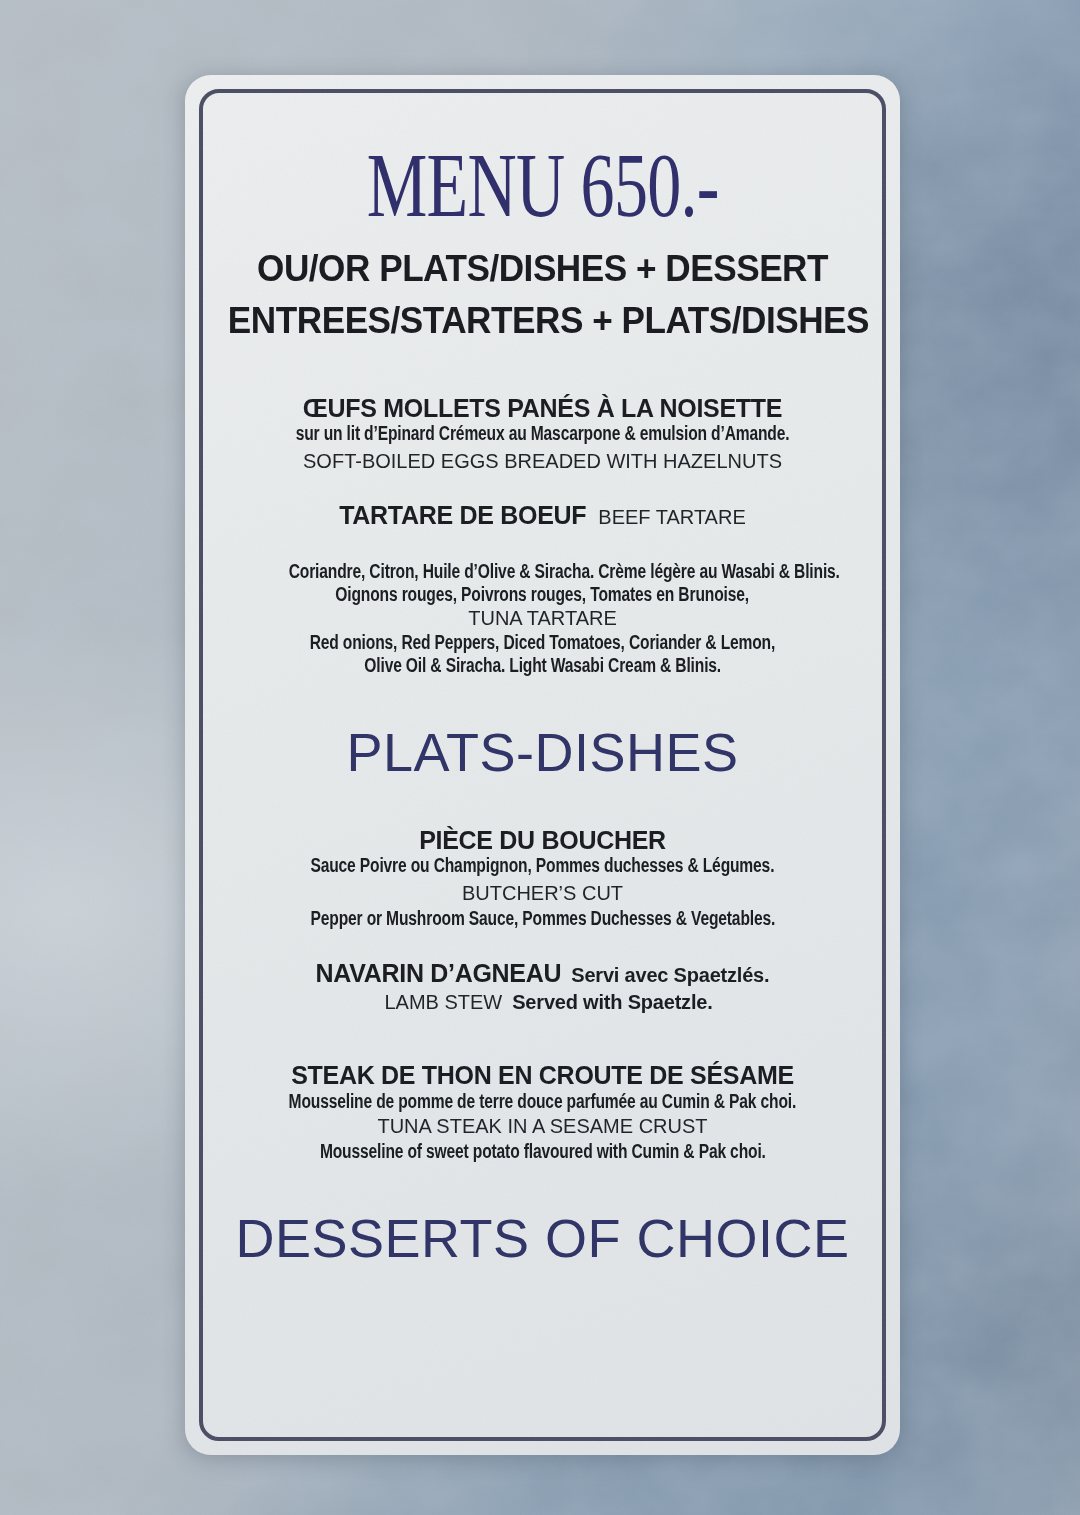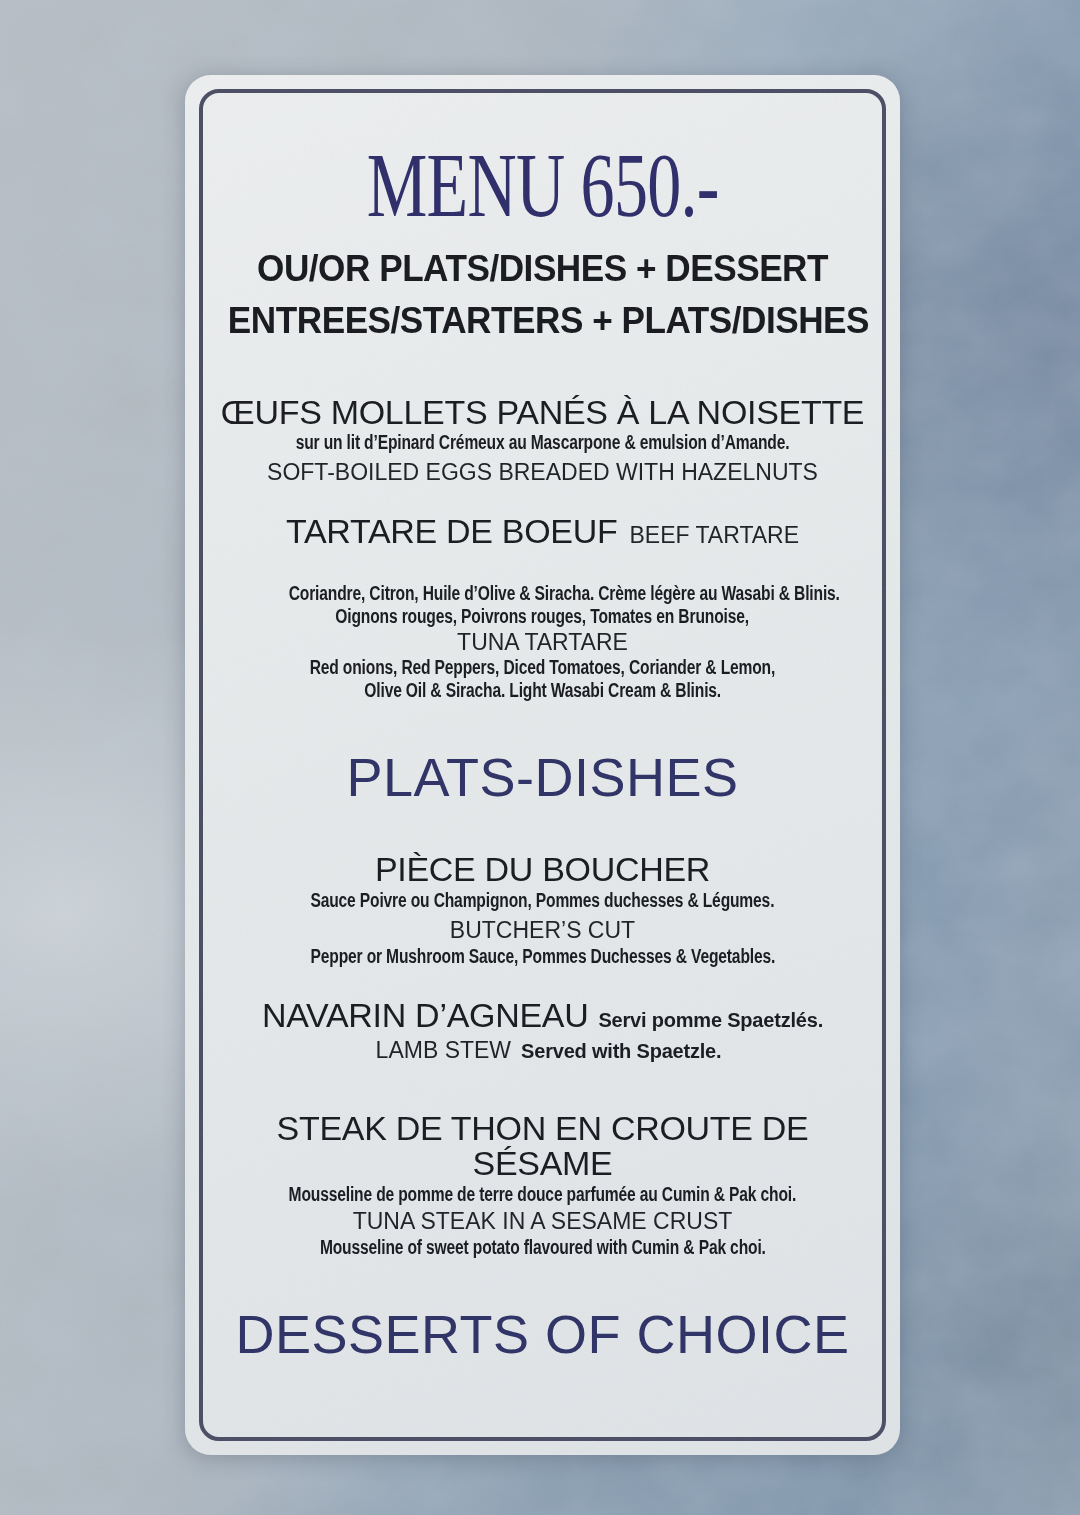--- a/index.html
+++ b/index.html
@@ -62,25 +62,25 @@
 
   .section-h {
     font-size:54px; line-height:1; font-weight:400;
     color:#2c2f63; letter-spacing:0.5px;
   }
   .h-entrees  { margin-top:40px; }
   .h-plats    { margin-top:48px; }
   .h-desserts { margin-top:48px; }
 
   .fr-title {
-    font-size:34px; line-height:1.05; font-weight:400;
+    font-size:25px; line-height:1.05; font-weight:700;
     color:#16171c; letter-spacing:-0.3px;margin-top:48px;
   }
   .en-title {
-    font-size:23px; line-height:1.05; font-weight:400;
+    font-size:20px; line-height:1.05; font-weight:400;
     color:#1c1d23; letter-spacing:0;
   }
   .desc {
     display:inline-block; white-space:nowrap;
     font-size:20px; line-height:1.15; font-weight:700;
     color:#16171c; letter-spacing:-0.2px;
     transform:scaleX(0.78); transform-origin:50% 50%;
   }
   .desc-block { line-height:1.15; }
   .note {
@@ -156,21 +156,21 @@
 
       <div class="item mt28">
         <h3 class="fr-title">PIÈCE DU BOUCHER</h3>
         <p class="mt1"><span class="desc">Sauce Poivre ou Champignon, Pommes duchesses &amp; Légumes.</span></p>
         <h4 class="en-title mt6">BUTCHER’S CUT</h4>
         <p class="mt3"><span class="desc">Pepper or Mushroom Sauce, Pommes Duchesses &amp; Vegetables.</span></p>
       </div>
 
       <div class="item mt30">
         <p class="pair">
-          <span class="fr-title inl">NAVARIN D’AGNEAU</span><span class="note">Servi pomme Spaetzlés.</span>
+          <span class="fr-title inl">NAVARIN D’AGNEAU</span><span class="note">Servi avec Spaetzlés.</span>
         </p>
         <p class="pair mt4">
           <span class="en-title inl">LAMB STEW</span><span class="note">Served with Spaetzle.</span>
         </p>
       </div>
 
       <div class="item mt28">
         <h3 class="fr-title">STEAK DE THON EN CROUTE DE SÉSAME</h3>
         <p class="mt1"><span class="desc">Mousseline de pomme de terre douce parfumée au Cumin &amp; Pak choi.</span></p>
         <h4 class="en-title mt3">TUNA STEAK IN A SESAME CRUST</h4>

